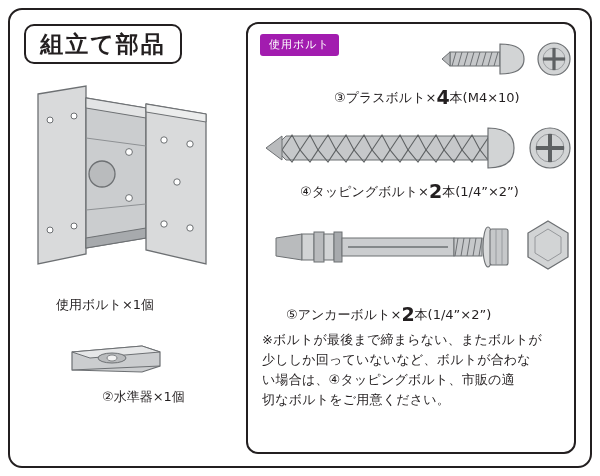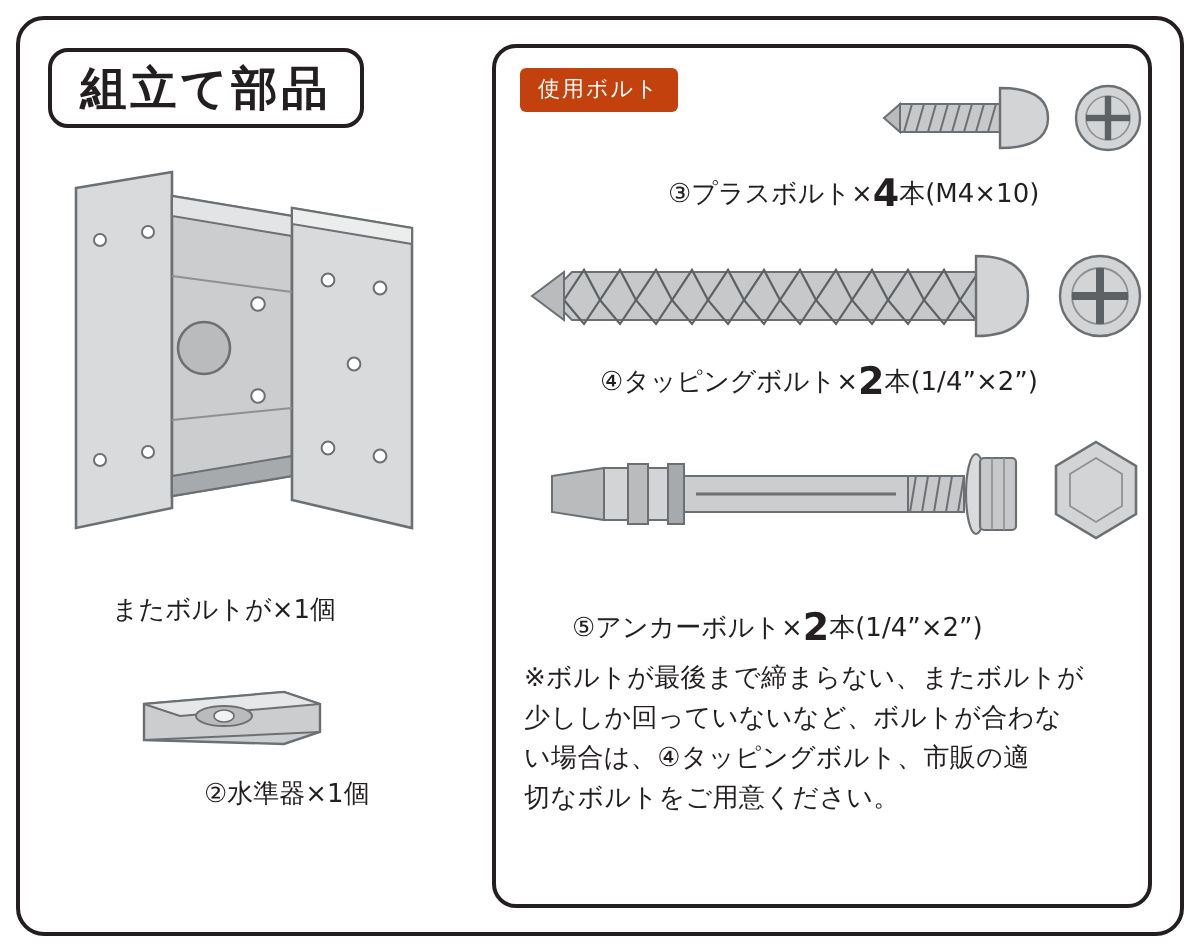--- a/index.html
+++ b/index.html
@@ -62,21 +62,21 @@
     height: 432px;
     border: 2px solid #231f20;
     border-radius: 12px;
     box-sizing: border-box;
     background: #fff;
   }
   .panel-tab {
     position: absolute;
     left: 12px;
     top: 10px;
-    background: #c2410c;
+    background: #a21caf;
     color: #ffffff;
     font-size: 11px;
     padding: 3px 9px 4px 9px;
     border-radius: 3px;
     letter-spacing: 1px;
     text-align: center;
   }
   
   .caption {
     position: absolute;
@@ -176,21 +176,21 @@
       <circle cx="136" cy="62" r="3.2" fill="#fff" stroke="#6d7073" stroke-width="1"></circle>
       <circle cx="162" cy="66" r="3.2" fill="#fff" stroke="#6d7073" stroke-width="1"></circle>
       <circle cx="136" cy="146" r="3.2" fill="#fff" stroke="#6d7073" stroke-width="1"></circle>
       <circle cx="162" cy="150" r="3.2" fill="#fff" stroke="#6d7073" stroke-width="1"></circle>
       <circle cx="149" cy="104" r="3.2" fill="#fff" stroke="#6d7073" stroke-width="1"></circle>
 
       <line x1="58" y1="60" x2="118" y2="68" stroke="#8e9194" stroke-width="1"></line>
       <line x1="58" y1="132" x2="118" y2="126" stroke="#8e9194" stroke-width="1"></line>
     </svg>
   </div>
-  <div class="caption cap-arm">またボルトが×1個</div>
+  <div class="caption cap-arm">使用ボルト×1個</div>
 
   <div class="level-art">
     <svg viewBox="0 0 104 38" width="104" height="38">
       <polygon points="8,12 78,6 96,12 96,26 78,32 8,30" fill="#cbcdcf" stroke="#6d7073" stroke-width="1.2"></polygon>
       <polygon points="8,12 78,6 96,12 26,18" fill="#e6e7e8" stroke="#6d7073" stroke-width="1"></polygon>
       <ellipse cx="48" cy="18" rx="14" ry="5" fill="#b9bbbd" stroke="#6d7073" stroke-width="1"></ellipse>
       <ellipse cx="48" cy="18" rx="5" ry="3" fill="#f2f2f2" stroke="#6d7073" stroke-width="0.8"></ellipse>
       <line x1="8" y1="30" x2="96" y2="26" stroke="#6d7073" stroke-width="1"></line>
     </svg>
   </div>

